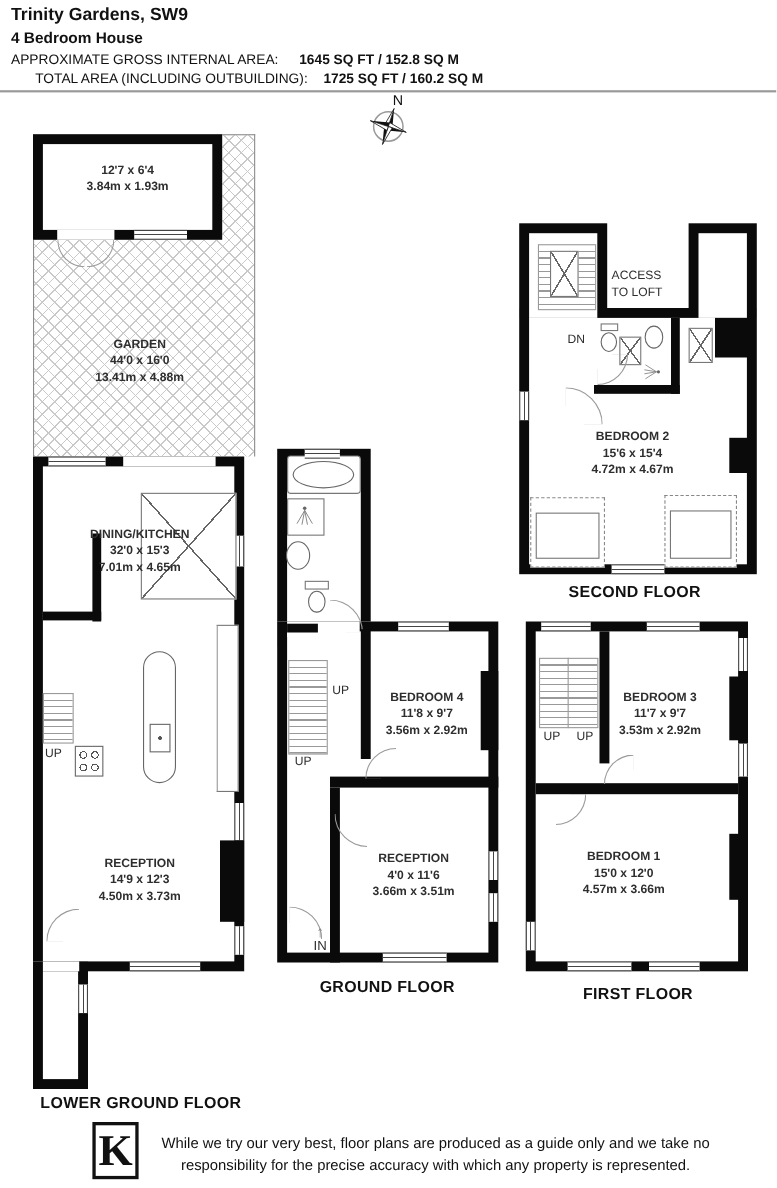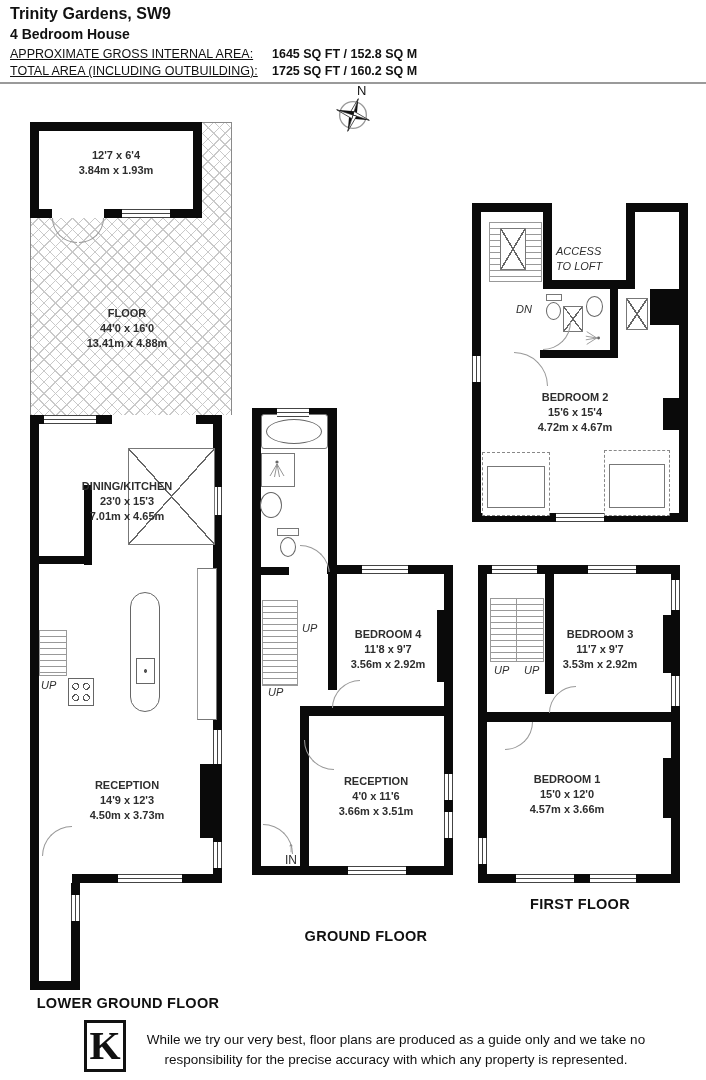--- a/index.html
+++ b/index.html
@@ -3,21 +3,21 @@
 <meta charset="utf-8">
 <style>
   html,body{margin:0;padding:0;background:#fff;}
   body{font-family:"Liberation Sans", sans-serif; color:#111;}
   .canvas{position:relative;width:706px;height:1080px;background:#fff;overflow:hidden;}
   .abs{position:absolute;box-sizing:border-box;}
   
   .title{left:10px;top:5px;font-size:16px;font-weight:bold;}
   .subtitle{left:10px;top:26px;font-size:14px;font-weight:bold;}
   .area-line{left:10px;font-size:12.5px;display:flex;}
-  .area-label{display:inline-block;width:262px;text-decoration:underline;}
+  .area-label{display:inline-block;width:262px;}
   .area-value{font-weight:bold;}
   .header-rule{left:0;top:82px;width:706px;height:2px;background:#9a9a9a;}
   
   .outline{border:9px solid #0a0a0a;background:#fff;}
   .thin{border:1px solid #777;background:#fff;}
   .wall{background:#0a0a0a;}
   .patch{background:#fff;}
   .hatch{background-color:#fff;border:1px solid #8a8a8a;border-bottom:none;
     background-image:repeating-linear-gradient(45deg,#c9c9c9 0,#c9c9c9 1px,transparent 1px,transparent 8px),
                      repeating-linear-gradient(135deg,#c9c9c9 0,#c9c9c9 1px,transparent 1px,transparent 8px);}
@@ -43,42 +43,42 @@
     radial-gradient(circle at 72% 28%,transparent 2.5px,#555 2.5px 3.5px,transparent 3.5px),
     radial-gradient(circle at 28% 72%,transparent 2.5px,#555 2.5px 3.5px,transparent 3.5px),
     radial-gradient(circle at 72% 72%,transparent 2.5px,#555 2.5px 3.5px,transparent 3.5px);}
   .sink{border:1px solid #666;background-color:#fff;
     background-image:radial-gradient(circle at 50% 50%,#555 1.5px,transparent 2px);}
   .dashed{border:1px dashed #888;background:#fff;}
   
   .room-label{font-size:11px;line-height:1.38;color:#2e2e2e;text-align:center;}
   .room-label span{display:block;font-weight:bold;}
   .floor-label{font-size:14.5px;font-weight:bold;color:#111;text-align:center;letter-spacing:0.3px;}
-  .anno{font-size:11px;color:#2e2e2e;font-style:italic;}
+  .anno{font-size:11px;color:#2e2e2e;}
   .in-label{font-size:12px;color:#2e2e2e;text-align:center;line-height:1.0;}
   .in-label .arrow{display:block;font-size:14px;color:#888;}
   
   .k-box{left:84px;top:1020px;width:42px;height:52px;border:3px solid #111;background:#fff;
     display:flex;align-items:center;justify-content:center;}
   .k-letter{font-family:"Liberation Serif", serif;font-size:40px;font-weight:bold;line-height:1;}
   .disclaimer{left:138px;top:1030px;width:516px;font-size:13.5px;line-height:1.5;color:#111;text-align:center;}
   .compass-n{left:357px;top:83px;font-size:13px;color:#111;}
 </style>
 </head>
 <body>
 
 <div class="canvas">
 
   <div class="abs title">Trinity Gardens, SW9</div>
   <div class="abs subtitle">4 Bedroom House</div>
   <div class="abs area-line" style="top:47px;">
     <span class="area-label">APPROXIMATE GROSS INTERNAL AREA:</span>
     <span class="area-value">1645 SQ FT / 152.8 SQ M</span>
   </div>
-  <div class="abs area-line" style="top:64px;">
+  <div class="abs area-line" style="top:64px;margin-left:22px;">
     <span class="area-label">TOTAL AREA (INCLUDING OUTBUILDING):</span>
     <span class="area-value">1725 SQ FT / 160.2 SQ M</span>
   </div>
   <div class="abs header-rule"></div>
 
   <span class="abs compass-n">N</span>
   <svg class="abs" style="left:332px;top:94px;" width="42" height="42" viewBox="0 0 44 44">
     <circle cx="22" cy="22" r="14" fill="none" stroke="#999" stroke-width="1.4"></circle>
     <g transform="rotate(18 22 22)">
       <polygon points="22,4 26,22 22,22" fill="#111"></polygon>
@@ -87,21 +87,21 @@
       <polygon points="40,22 22,18 22,22" fill="#fff" stroke="#111" stroke-width="0.7"></polygon>
       <polygon points="22,40 18,22 22,22" fill="#111"></polygon>
       <polygon points="22,40 26,22 22,22" fill="#fff" stroke="#111" stroke-width="0.7"></polygon>
       <polygon points="4,22 22,18 22,22" fill="#111"></polygon>
       <polygon points="4,22 22,26 22,22" fill="#fff" stroke="#111" stroke-width="0.7"></polygon>
     </g>
   </svg>
 
   <div class="abs hatch" style="left:30px;top:122px;width:202px;height:293px;"></div>
   <div class="abs room-label" style="left:57px;top:306px;width:140px;">
-    <span>FLOOR</span>
+    <span>GARDEN</span>
     <span>44'0 x 16'0</span>
     <span>13.41m x 4.88m</span>
   </div>
 
   <div class="abs outline" style="left:30px;top:122px;width:172px;height:96px;"></div>
   <div class="abs gap" style="left:52px;top:209px;width:52px;height:9px;"></div>
   <div class="abs window-h" style="left:122px;top:209px;width:48px;height:9px;"></div>
   <div class="abs arc arc-bl" style="left:52px;top:218px;width:25px;height:25px;"></div>
   <div class="abs arc arc-br" style="left:79px;top:218px;width:25px;height:25px;"></div>
   <div class="abs room-label" style="left:46px;top:148px;width:140px;">
@@ -129,21 +129,21 @@
   <div class="abs stairs" style="left:39px;top:630px;width:28px;height:46px;"></div>
   <span class="abs anno" style="left:41px;top:679px;">UP</span>
   <div class="abs pill" style="left:130px;top:592px;width:30px;height:120px;"></div>
   <div class="abs sink" style="left:136px;top:658px;width:19px;height:26px;"></div>
   <div class="abs stove" style="left:68px;top:678px;width:26px;height:28px;"></div>
   <div class="abs thin" style="left:197px;top:568px;width:20px;height:152px;border-left:1px solid #999;"></div>
   <div class="abs arc arc-tl" style="left:42px;top:826px;width:30px;height:30px;"></div>
 
   <div class="abs room-label" style="left:47px;top:479px;width:160px;">
     <span>DINING/KITCHEN</span>
-    <span>23'0 x 15'3</span>
+    <span>32'0 x 15'3</span>
     <span>7.01m x 4.65m</span>
   </div>
   <div class="abs room-label" style="left:57px;top:778px;width:140px;">
     <span>RECEPTION</span>
     <span>14'9 x 12'3</span>
     <span>4.50m x 3.73m</span>
   </div>
   <div class="abs floor-label" style="left:28px;top:995px;width:200px;">LOWER GROUND FLOOR</div>
 
   <div class="abs outline" style="left:252px;top:408px;width:85px;height:180px;"></div>
@@ -193,21 +193,21 @@
   </div>
   <div class="abs room-label" style="left:314px;top:774px;width:124px;">
     <span>RECEPTION</span>
     <span>4'0 x 11'6</span>
     <span>3.66m x 3.51m</span>
   </div>
   <div class="abs in-label" style="left:276px;top:840px;width:30px;">
     <span class="arrow">↑</span>
     <span>IN</span>
   </div>
-  <div class="abs floor-label" style="left:266px;top:890px;width:200px;margin-top:38px;">GROUND FLOOR</div>
+  <div class="abs floor-label" style="left:252px;top:890px;width:200px;">GROUND FLOOR</div>
 
   <div class="abs outline" style="left:472px;top:203px;width:80px;height:86px;"></div>
   <div class="abs outline" style="left:626px;top:203px;width:62px;height:86px;"></div>
   <div class="abs outline" style="left:472px;top:280px;width:216px;height:242px;"></div>
   <div class="abs patch" style="left:481px;top:280px;width:62px;height:9px;"></div>
   <div class="abs patch" style="left:635px;top:280px;width:44px;height:9px;"></div>
   <div class="abs wall" style="left:650px;top:289px;width:30px;height:36px;"></div>
 
   <div class="abs stairs" style="left:489px;top:222px;width:53px;height:60px;"></div>
   <div class="abs xbox" style="left:500px;top:228px;width:26px;height:42px;"></div>
@@ -242,20 +242,21 @@
     <span>BEDROOM 2</span>
     <span>15'6 x 15'4</span>
     <span>4.72m x 4.67m</span>
   </div>
 
   <div class="abs dashed" style="left:482px;top:452px;width:68px;height:64px;"></div>
   <div class="abs thin" style="left:487px;top:466px;width:58px;height:42px;"></div>
   <div class="abs dashed" style="left:604px;top:450px;width:66px;height:66px;"></div>
   <div class="abs thin" style="left:609px;top:464px;width:56px;height:44px;"></div>
   <div class="abs window-h" style="left:556px;top:513px;width:48px;height:9px;"></div>
+  <div class="abs floor-label" style="left:477px;top:531px;width:200px;">SECOND FLOOR</div>
 
   <div class="abs outline" style="left:478px;top:565px;width:202px;height:318px;"></div>
 
   <div class="abs wall" style="left:545px;top:574px;width:9px;height:120px;"></div>
   <div class="abs wall" style="left:487px;top:712px;width:184px;height:10px;"></div>
   <div class="abs wall" style="left:663px;top:615px;width:17px;height:58px;"></div>
   <div class="abs wall" style="left:663px;top:758px;width:17px;height:60px;"></div>
 
   <div class="abs stairs" style="left:490px;top:598px;width:54px;height:64px;"></div>
   <div class="abs" style="left:516px;top:598px;width:1px;height:64px;background:#999;"></div>

